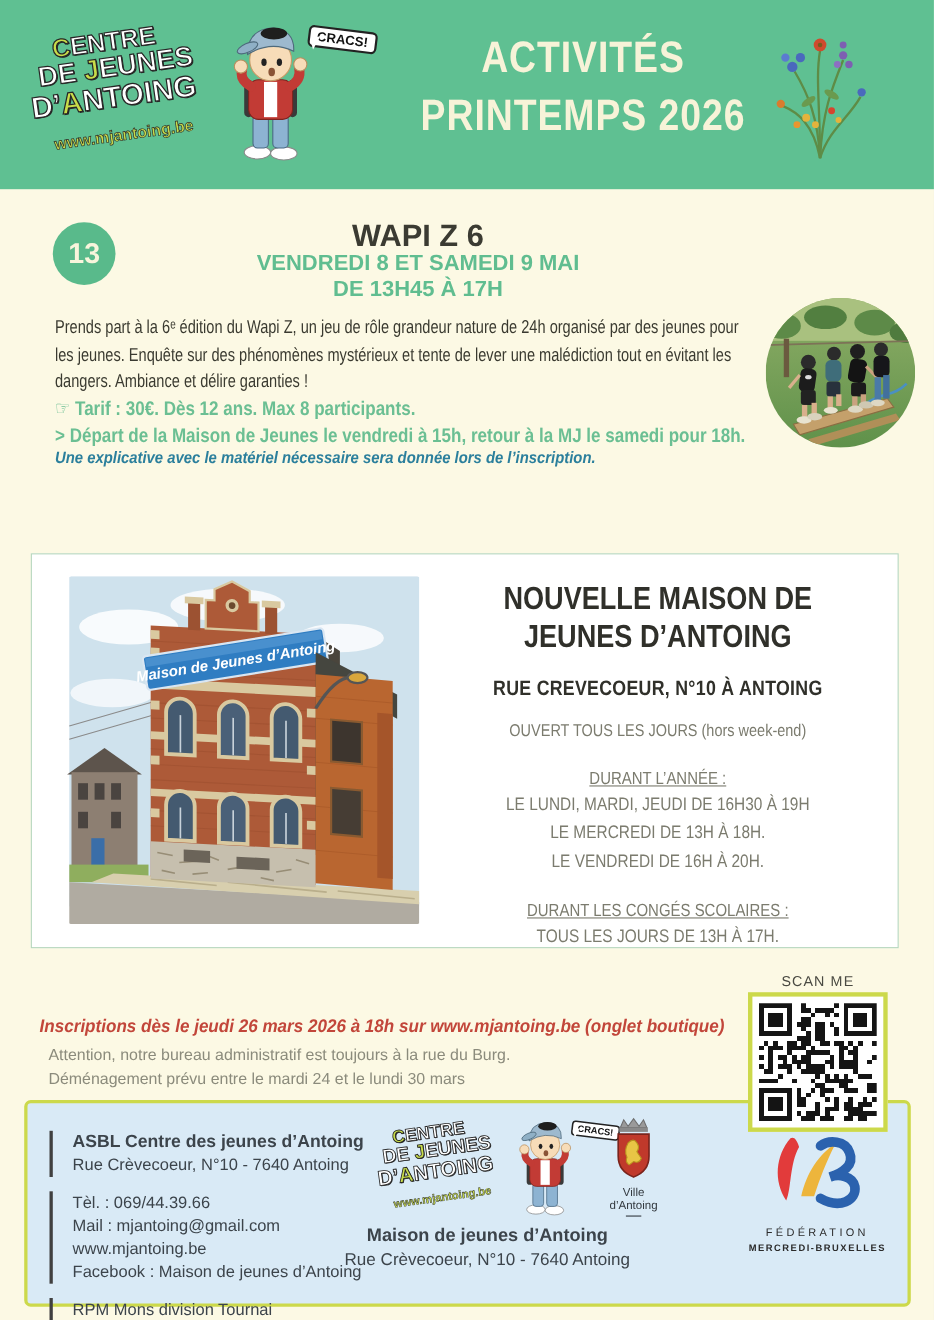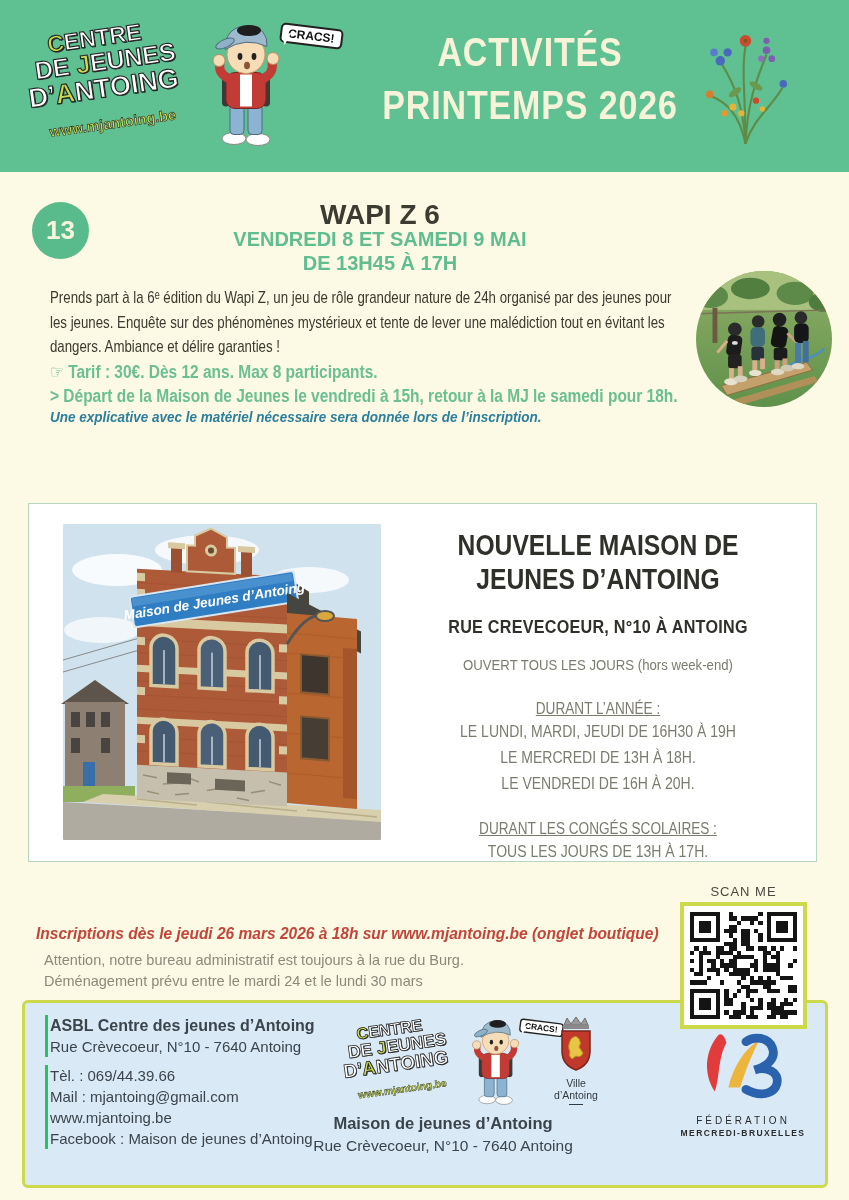--- a/index.html
+++ b/index.html
@@ -22,21 +22,21 @@
   .boy{position:absolute;left:168px;top:2px;}
   .bubble{position:absolute;left:252px;top:14px;background:#fff;border:2px solid #222;border-radius:5px;
           padding:1px 6px;font-size:12px;font-weight:800;color:#111;transform:rotate(7deg);white-space:nowrap;}
   .bubble:after{content:"";position:absolute;left:-7px;bottom:-2px;width:0;height:0;
                 border:7px solid transparent;border-right-color:#fff;transform:rotate(22deg);}
   .hdr-title{position:absolute;left:320px;top:26px;width:420px;text-align:center;color:#f7f3d8;
              font-weight:800;font-size:40px;line-height:53px;letter-spacing:1px;transform:scaleX(.85);}
   .flowers{position:absolute;left:693px;top:22px;}
 
   
-  .badge{position:absolute;left:32px;top:202px;width:57px;height:57px;border-radius:50%;
+  .badge{position:absolute;left:48px;top:202px;width:57px;height:57px;border-radius:50%;
          background:#59ba8b;color:#f8f5dc;font-size:26px;font-weight:700;text-align:center;line-height:57px;}
   .act-head{position:absolute;left:100px;top:203px;width:560px;text-align:center;line-height:24px;}
   .act-head .t1{font-size:28px;font-weight:700;color:#3b3b32;}
   .act-head .t2{font-size:20px;font-weight:600;color:#60bd90;}
   .para{position:absolute;left:50px;top:286px;width:810px;transform:scaleX(.78);transform-origin:left top;
         font-size:17px;line-height:24.5px;color:#3a3a30;}
   .gline{position:absolute;left:50px;white-space:nowrap;transform:scaleX(.86);transform-origin:left top;
          font-size:18px;font-weight:600;color:#6bbf93;}
   .note{position:absolute;left:50px;top:408px;white-space:nowrap;transform:scaleX(.9);transform-origin:left top;
         font-size:15px;font-weight:700;font-style:italic;color:#2b7f9c;}
@@ -61,21 +61,21 @@
   .qrbox{position:absolute;left:680px;top:902px;width:127px;height:127px;background:#fff;
          border:4px solid #ccd94b;padding:6px;z-index:5;}
   .redline{position:absolute;left:36px;top:924px;font-size:16.5px;font-style:italic;font-weight:600;
            color:#c2463a;white-space:nowrap;transform:scaleX(.94);transform-origin:left top;}
   .grayline{position:absolute;left:44px;font-size:14.5px;color:#8b8b7c;white-space:nowrap;}
 
   
   .fcard{position:absolute;left:22px;top:1000px;width:806px;height:188px;background:#d9eaf6;
          border:3px solid #ccd94b;border-radius:6px;color:#3c444b;}
   .fcol{position:absolute;left:20px;top:12px;width:300px;}
-  .fgroup{border-left:3px solid #22c55e;padding-left:2px;margin-bottom:8px;}
+  .fgroup{border-left:3px solid #404040;padding-left:18px;margin-bottom:8px;margin-top:13px;}
   .fgroup .b{font-size:16px;font-weight:700;line-height:21px;}
   .fgroup .n{font-size:15px;line-height:21px;}
   .fmid-logo{position:absolute;left:318px;top:8px;transform:scale(.7);transform-origin:top left;}
   .crest{position:absolute;left:523px;top:12px;width:56px;text-align:center;}
   .crest .cl{font-size:10.5px;line-height:12px;color:#33393f;}
   .crest .rule{width:14px;border-top:1.5px solid #33393f;margin:3px auto 0;}
   .fcenter{position:absolute;left:268px;top:108px;width:300px;text-align:center;}
   .fcenter .b{font-size:16.5px;font-weight:700;line-height:24px;}
   .fcenter .n{font-size:15.5px;line-height:22px;}
   .fwb{position:absolute;left:643px;top:26px;width:150px;text-align:center;color:#2b2b2b;}
@@ -546,20 +546,21 @@
         <div class="b">ASBL Centre des jeunes d’Antoing</div>
         <div class="n">Rue Crèvecoeur, N°10 - 7640 Antoing</div>
       </div>
       <div class="fgroup">
         <div class="n">Tèl. : 069/44.39.66</div>
         <div class="n">Mail : mjantoing@gmail.com</div>
         <div class="n">www.mjantoing.be</div>
         <div class="n">Facebook : Maison de jeunes d’Antoing</div>
       </div>
       <div class="fgroup">
+        <div class="n">RPM Mons division Tournai</div>
       </div>
     </div>
 
     <div class="fmid-logo">
       <div class="mj-logo">
         <div class="rot">
           <div class="logo-lines">
             <div class="l1"><span class="lime">C</span><span>ENTRE</span></div>
             <div class="l2"><span>DE </span><span class="lime">J</span><span>EUNES</span></div>
             <div class="l3"><span>D’</span><span class="lime">A</span><span>NTOING</span></div>

